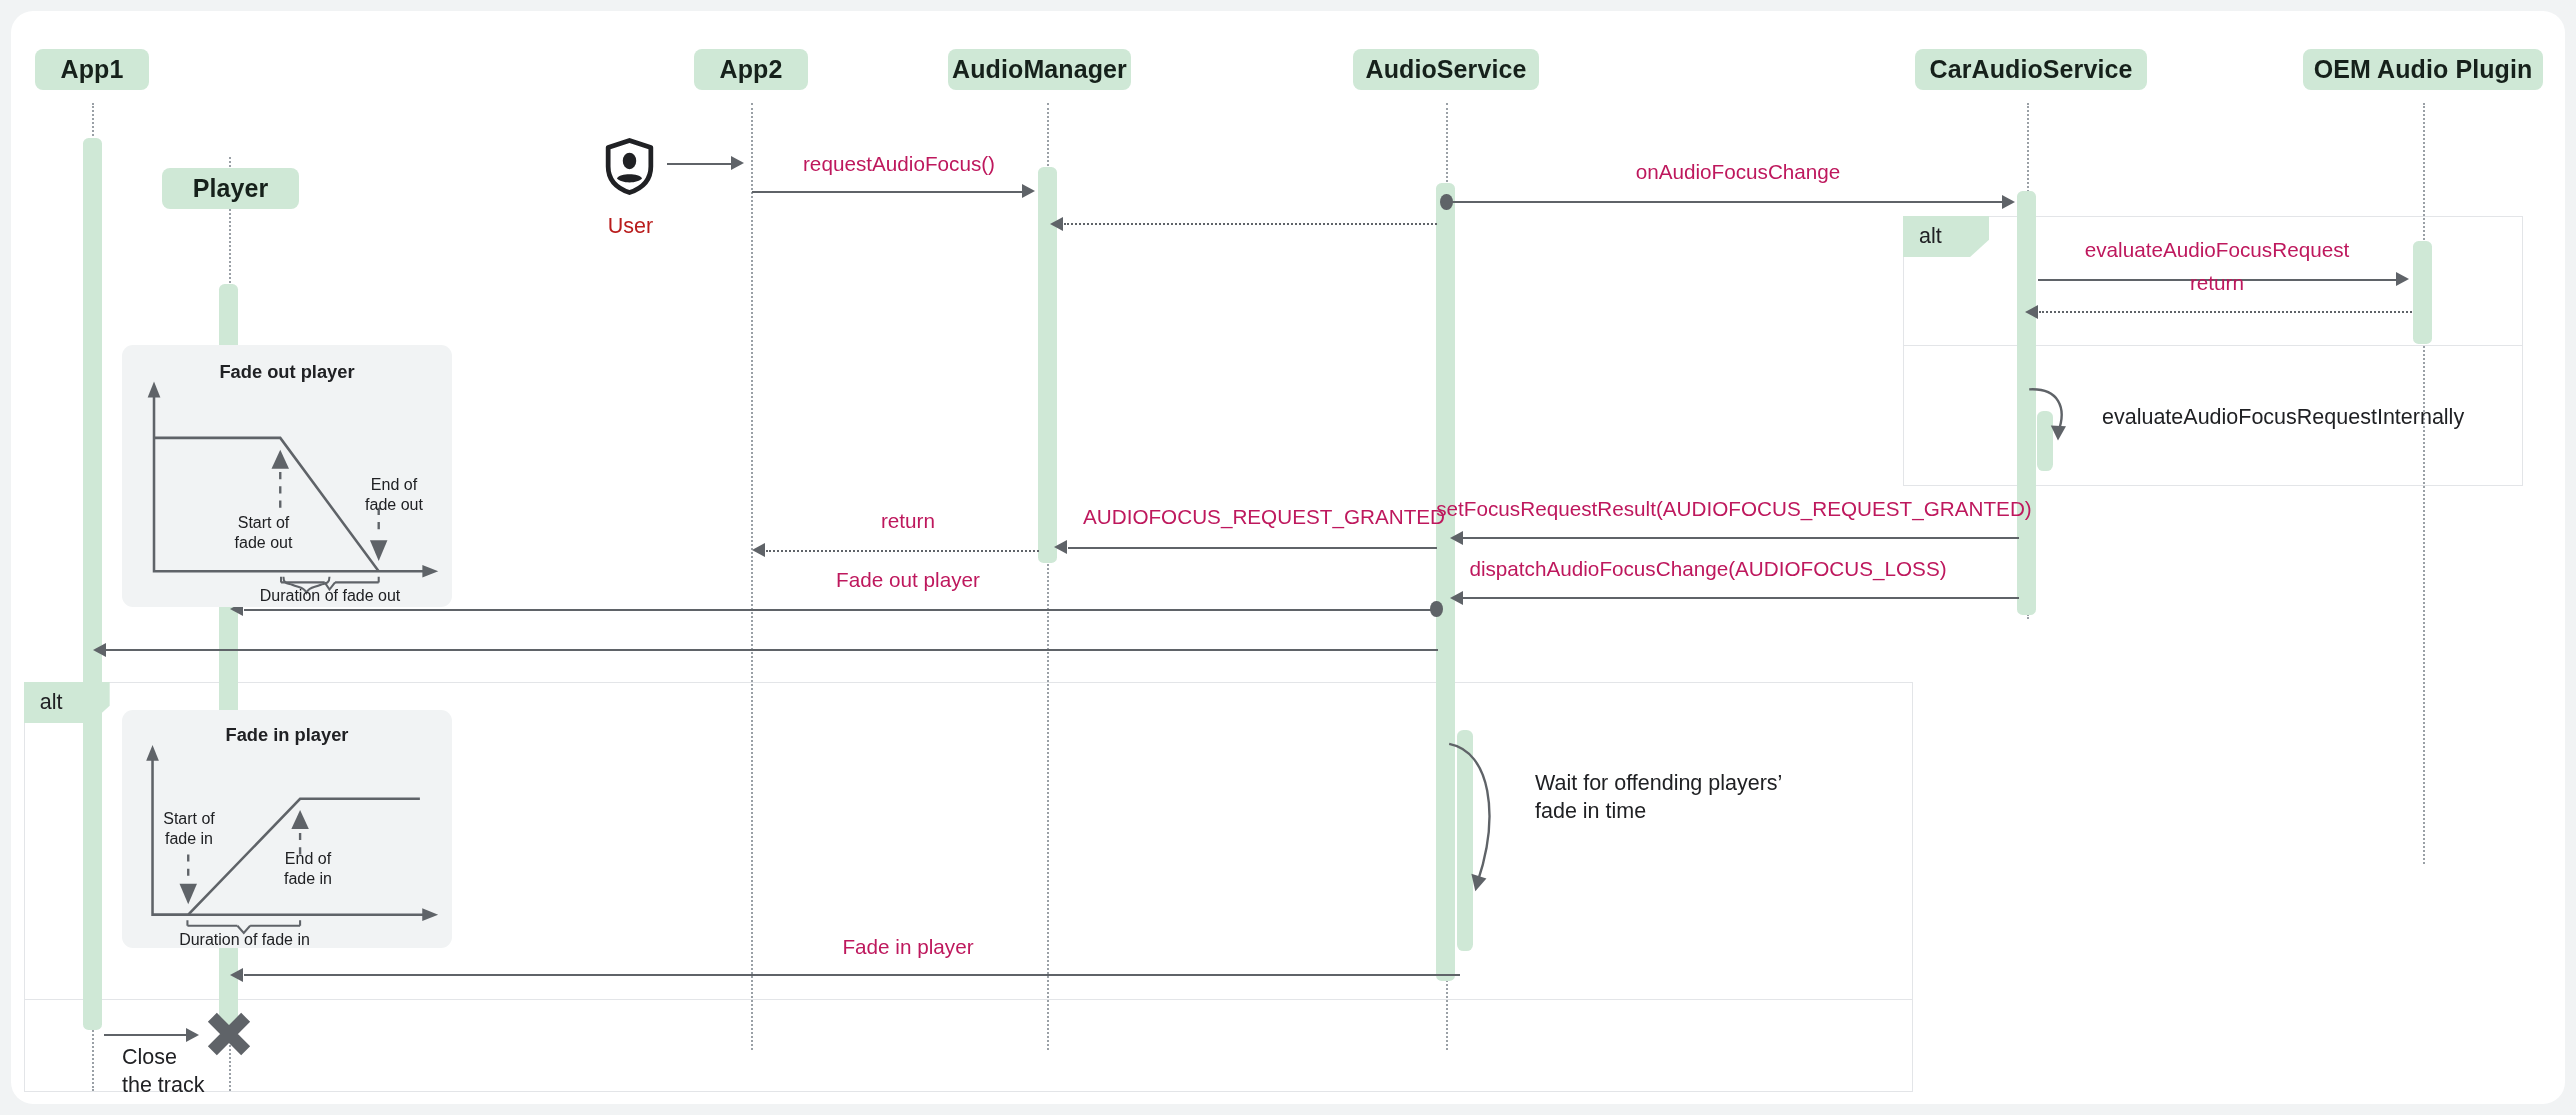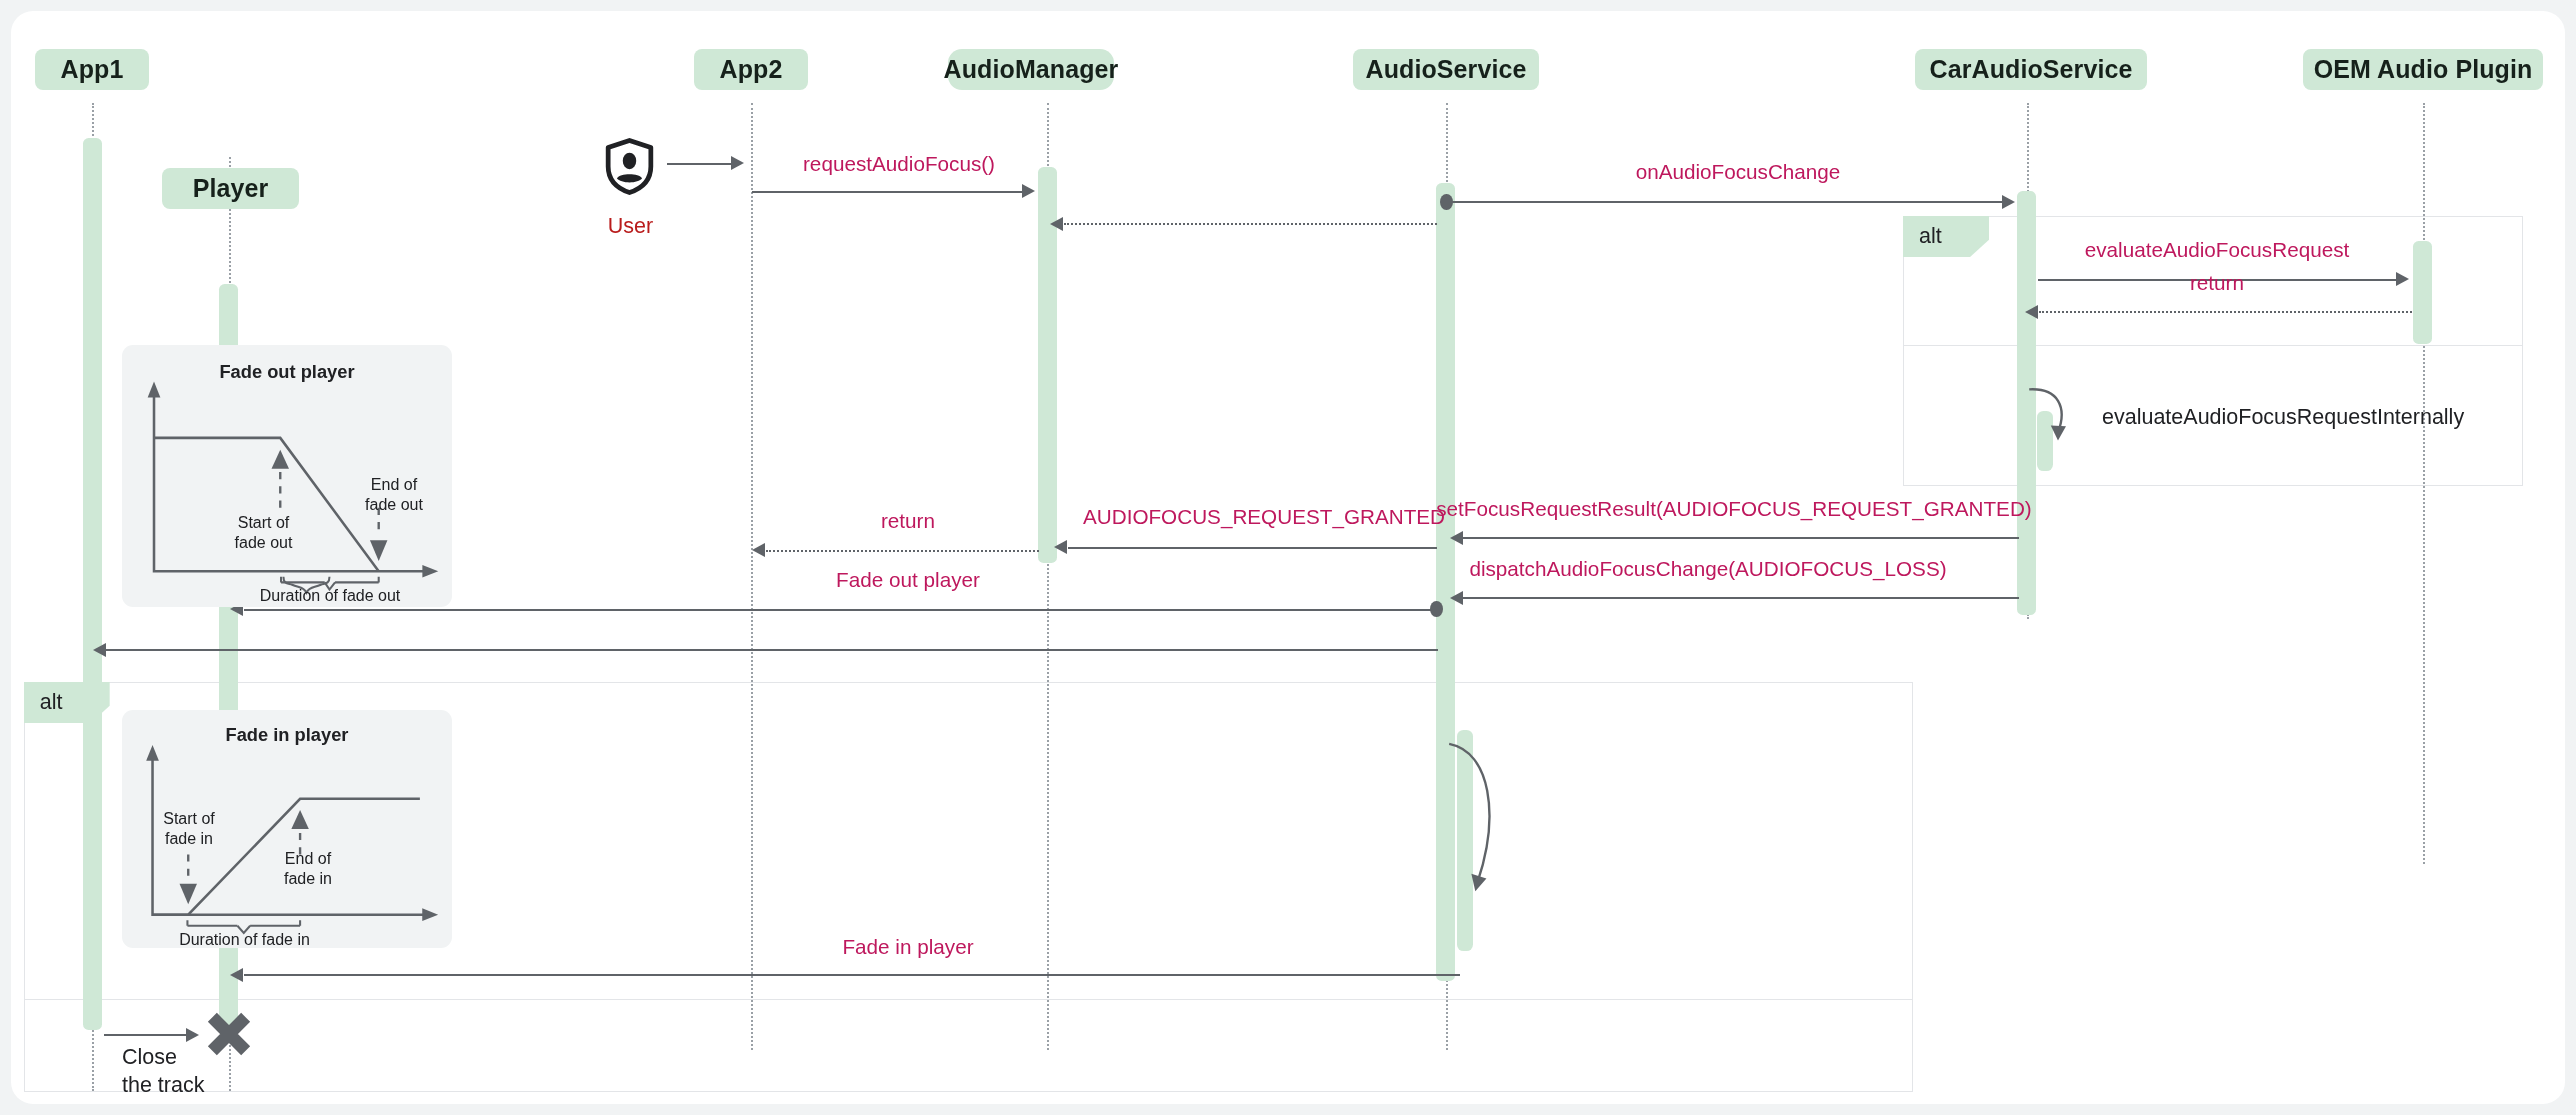--- a/index.html
+++ b/index.html
@@ -102,21 +102,21 @@
 
   <div class="phead" style="left:24px;top:38px;width:114px;">
     <span>App1</span>
   </div>
   <div class="phead" style="left:151px;top:157px;width:137px;">
     <span>Player</span>
   </div>
   <div class="phead" style="left:683px;top:38px;width:114px;">
     <span>App2</span>
   </div>
-  <div class="phead" style="left:937px;top:38px;width:166px;border-radius:14px;">
+  <div class="phead" style="left:937px;top:38px;width:183px;">
     <span>AudioManager</span>
   </div>
   <div class="phead" style="left:1342px;top:38px;width:186px;">
     <span>AudioService</span>
   </div>
   <div class="phead" style="left:1904px;top:38px;width:232px;">
     <span>CarAudioService</span>
   </div>
   <div class="phead" style="left:2292px;top:38px;width:240px;">
     <span>OEM Audio Plugin</span>
@@ -185,20 +185,22 @@
 
   <div class="msg" style="left:95px;top:638px;width:1332px;"></div>
   <div class="arrowL" style="left:82px;top:632px;"></div>
 
   <div class="selfmsg" style="left:1435px;top:728px;width:84px;height:165px;">
     <svg width="84" height="165" viewBox="0 0 106 208">
       <path d="M4 6 C56 16 68 96 40 180" fill="none" stroke="#5f6368" stroke-width="3"></path>
       <path d="M37 192 L32 170 L51 176 Z" fill="#5f6368"></path>
     </svg>
   </div>
+  <div class="selflabel" style="left:1524px;top:759px;">Wait for offending players’
+ fade in time</div>
 
   <div class="mlabel c" style="left:897px;top:924px;">Fade in player</div>
   <div class="msg" style="left:233px;top:963px;width:1216px;"></div>
   <div class="arrowL" style="left:219px;top:957px;"></div>
 
   <div class="msg" style="left:93px;top:1023px;width:84px;"></div>
   <div class="arrowR" style="left:175px;top:1017px;"></div>
   <div class="selflabel" style="left:111px;top:1033px;">Close
 the track</div>
   <div class="xmark" style="left:195px;top:1000px;width:46px;height:46px;">

